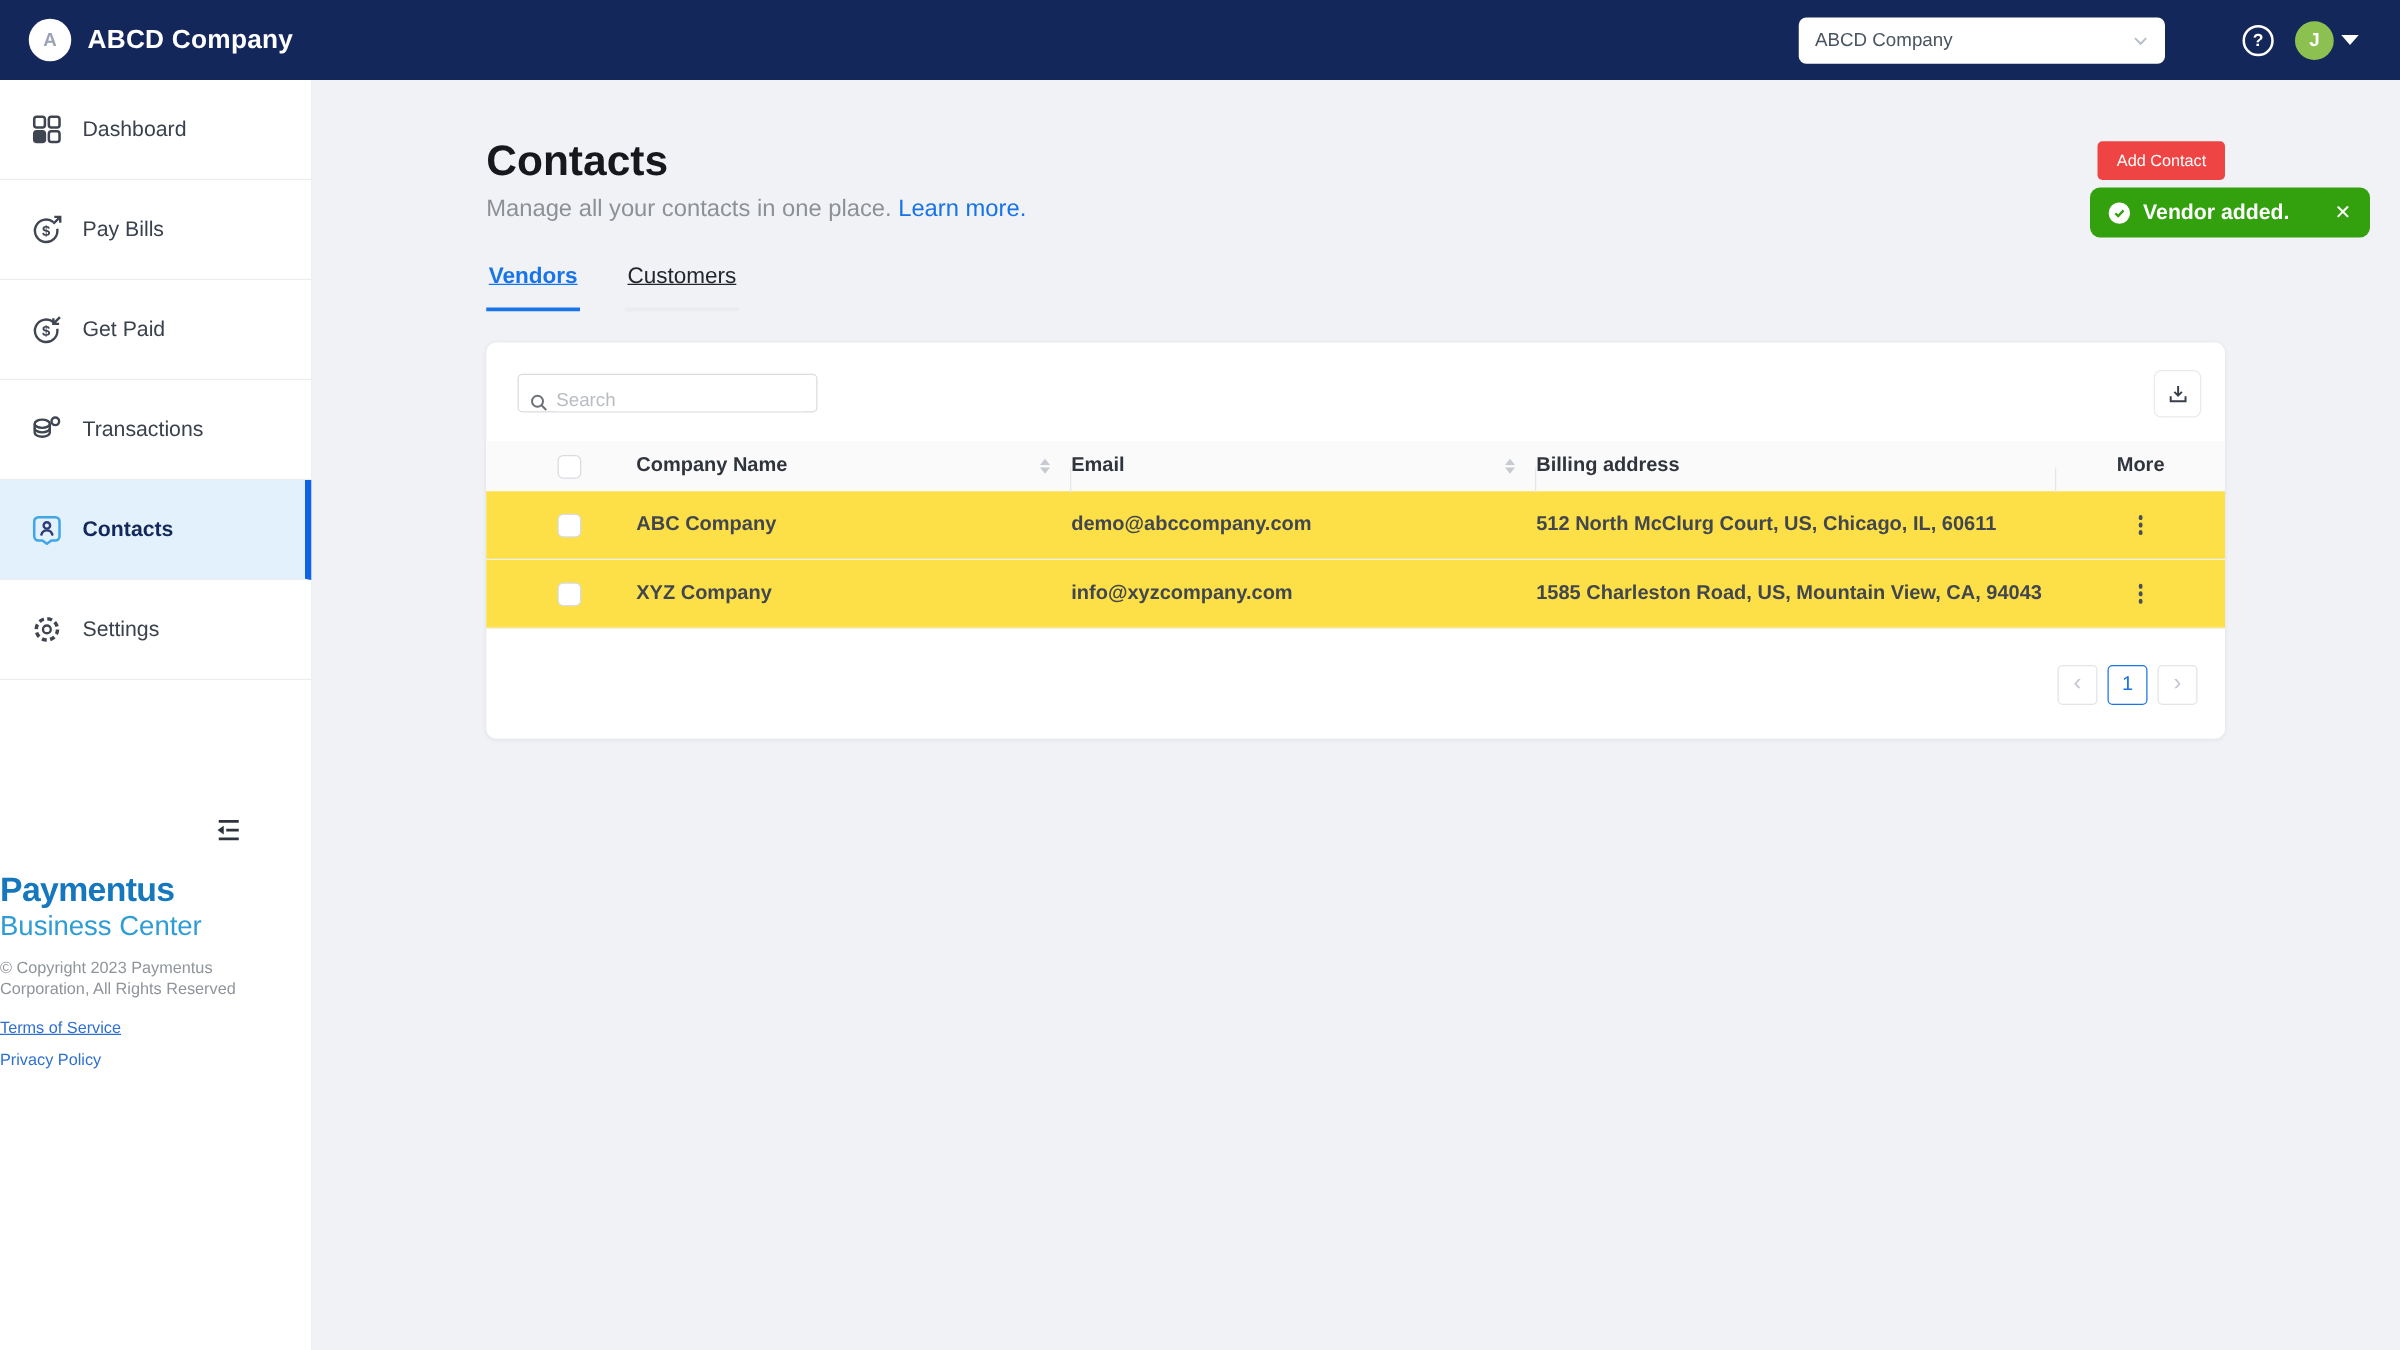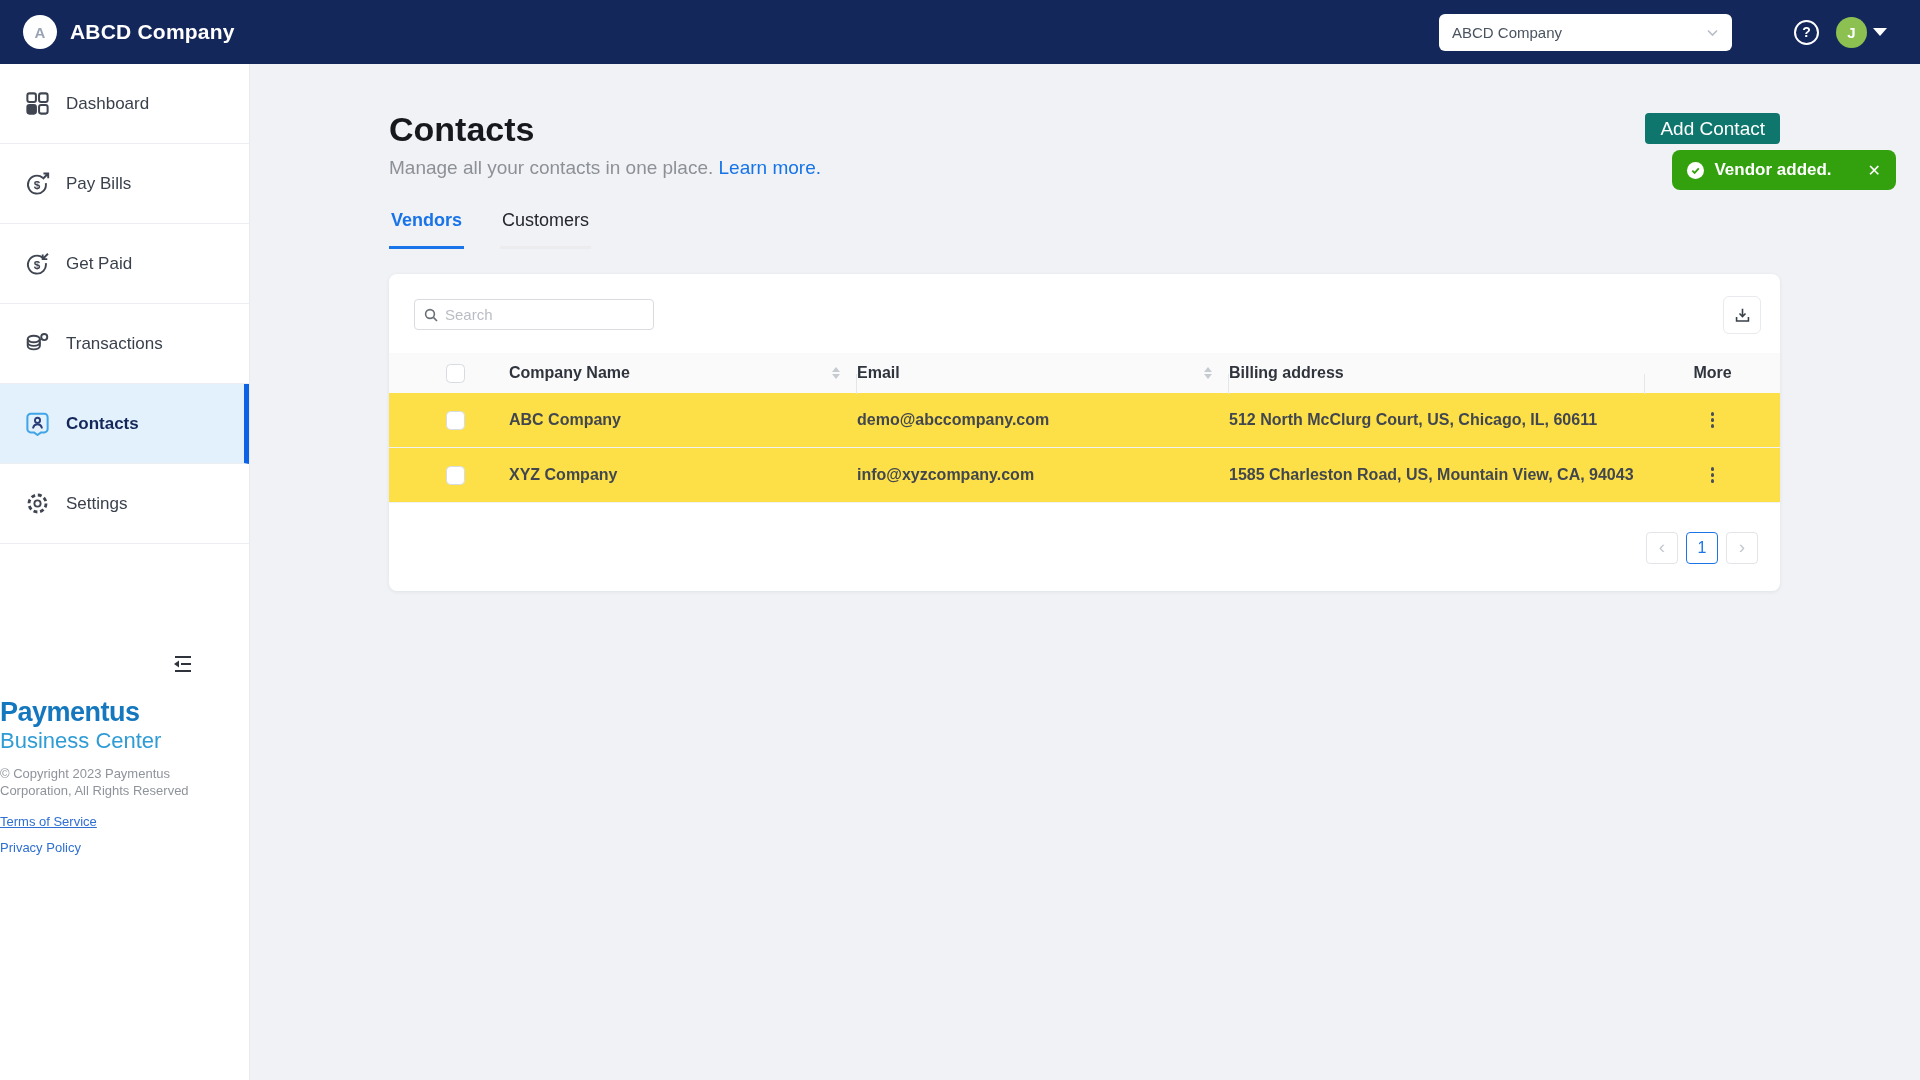--- a/index.html
+++ b/index.html
@@ -44,32 +44,32 @@
   .logo-subtitle { font-size:22px; color:#2F9CD6; margin-top:0px; }
   .copyright { margin-top:11px; font-size:13px; line-height:17px; color:#8F949B; }
   .foot-link { display:block; margin-top:15px; font-size:13px; color:#2E6FD2; text-decoration:underline; cursor:pointer; }
   .foot-link.no-underline { text-decoration:none; margin-top:11px; }
 
   
   .main { position:absolute; left:250px; top:64px; right:0; bottom:0; background:#F0F2F5; }
   .page-title { position:absolute; left:139px; top:46px; font-size:34px; font-weight:800; color:#16181D; }
   .page-sub { position:absolute; left:139px; top:93px; font-size:19px; color:#8D9197; }
   .page-sub a { color:#1673E8; font-weight:400; text-decoration:none; cursor:pointer; }
-  .add-btn { position:absolute; right:140px; top:49px; height:31px; padding:0 15px; background:#0f766e;
-             border:none; border-radius:4px; color:#FFFFFF; font-size:19px; font-family:inherit; cursor:pointer; }
+  .add-btn { position:absolute; right:140px; top:49px; height:31px; padding:0 15px; background:#ef4444;
+             border:none; border-radius:4px; color:#FFFFFF; font-size:13px; font-family:inherit; cursor:pointer; }
 
   .tabs { position:absolute; left:139px; top:146px; display:flex; gap:36px; }
-  .tab { font-size:18px; padding:0 2px 15px 2px; cursor:pointer; color:#23262E; border-bottom:3px solid #ECECEE; }
+  .tab { font-size:18px; padding:0 2px 15px 2px; cursor:pointer; color:#23262E; border-bottom:3px solid #ECECEE;text-decoration:underline; }
   .tab.active { color:#1874E8; font-weight:600; border-bottom:3px solid #1874E8; }
 
   
   .card { position:absolute; left:139px; top:210px; width:1391px; height:317px; background:#FFFFFF;
           border-radius:8px; box-shadow:0 1px 4px rgba(16,24,40,0.07); }
   .search-box { position:absolute; left:25px; top:25px; width:240px; height:31px; border:1px solid #D9DBDF;
-                border-radius:4px; display:flex; align-items:center; padding:0 9px; gap:7px; background:#FFF; }
+                border-radius:4px; display:flex; align-items:flex-end; padding:0 9px; gap:7px; background:#FFF; }
   .search-box input { border:none; outline:none; flex:1; font-size:15px; font-family:inherit; color:#42474F; }
   .search-box input::placeholder { color:#B9BDC3; }
   .dl-btn { position:absolute; right:19px; top:22px; width:38px; height:38px; border:1px solid #E9EAED;
             border-radius:6px; background:#FFF; display:flex; align-items:center; justify-content:center;
             cursor:pointer; color:#3A4049; }
 
   .tbl { position:absolute; left:0; top:79px; width:100%;font-weight:bold; }
   .trow { display:flex; align-items:center; }
   .thead { height:40px; background:#FAFAFB; font-size:16px; color:#30343C; }
   .tbody-row { height:55px; border-bottom:1px solid #F0F1F3; font-size:16px; color:#42474F; background:#fde047; }

